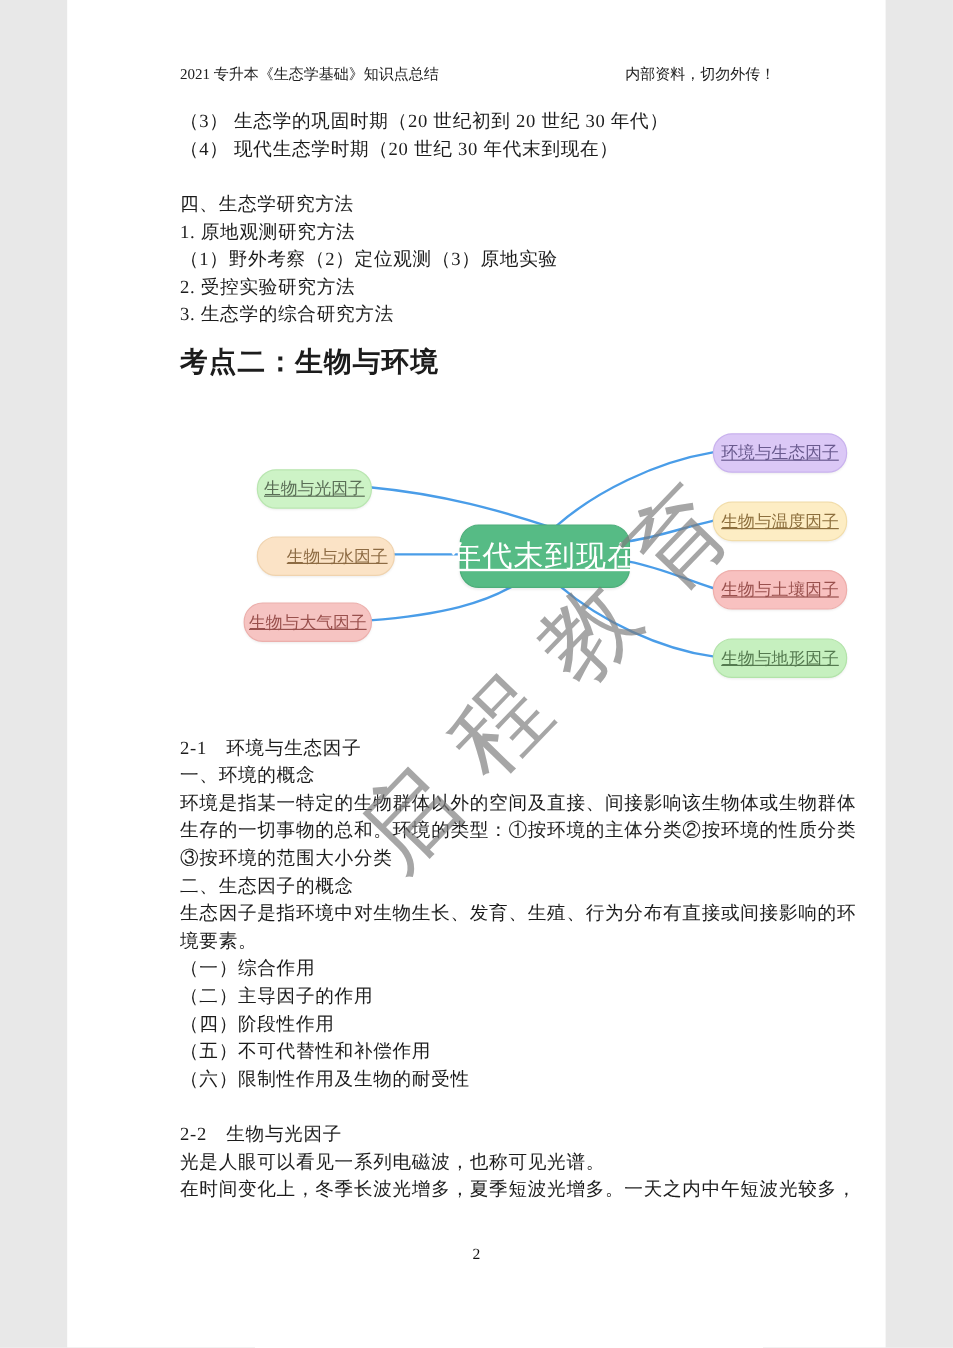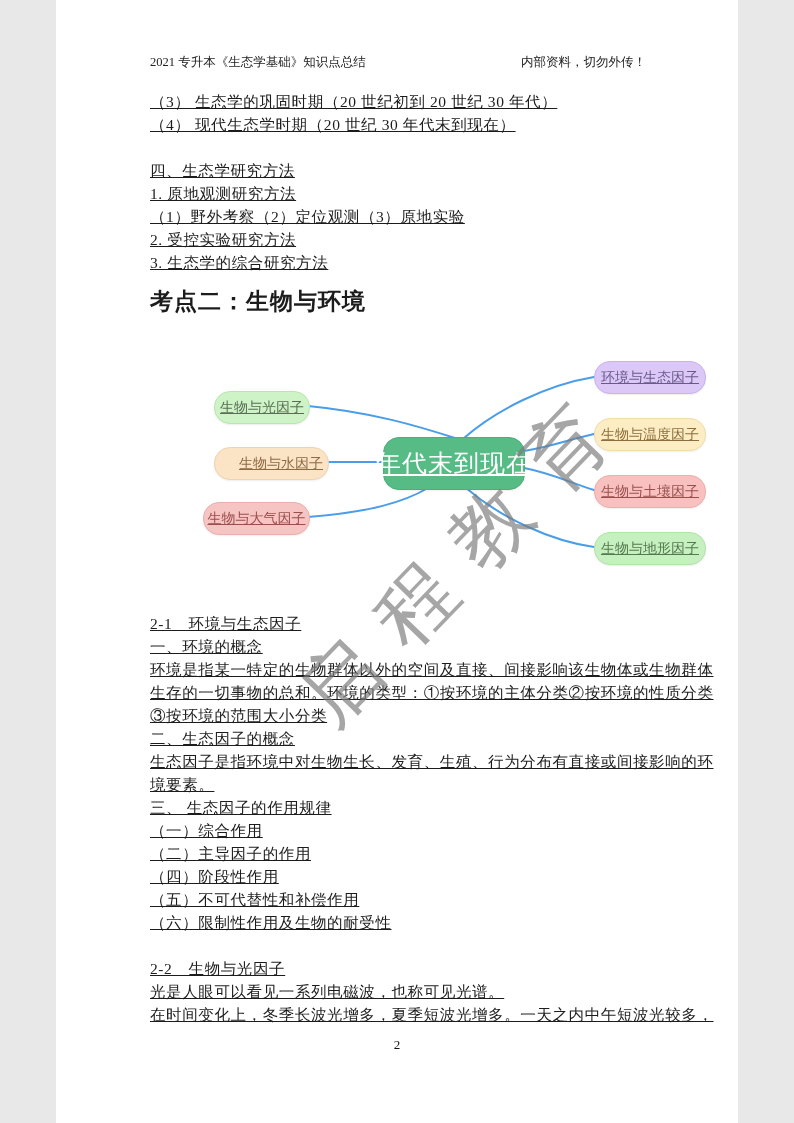--- a/index.html
+++ b/index.html
@@ -17,21 +17,20 @@
     position:absolute;top:54px;left:94px;right:92px;
     display:flex;justify-content:space-between;
     font-size:12.5px;color:#222;
   }
   
   .tblock{position:absolute;left:94px;right:80px;}
   .tline{
     height:23px;line-height:23px;
     font-size:15.5px;letter-spacing:0.6px;
     white-space:nowrap;
-    text-decoration:underline;
   }
   .heading{
     position:absolute;left:94px;top:286px;
     font-size:23px;font-weight:bold;letter-spacing:1px;
   }
   
   .mindmap{position:absolute;left:100px;top:350px;width:600px;height:235px;}
   .mm-svg{position:absolute;left:0;top:0;}
   .node{
     position:absolute;
@@ -120,21 +119,20 @@
 
   <div class="tblock" style="top:612px;">
     <div class="tline">2-1　环境与生态因子</div>
     <div class="tline">一、环境的概念</div>
     <div class="tline">环境是指某一特定的生物群体以外的空间及直接、间接影响该生物体或生物群体</div>
     <div class="tline">生存的一切事物的总和。环境的类型：①按环境的主体分类②按环境的性质分类</div>
     <div class="tline">③按环境的范围大小分类</div>
     <div class="tline">二、生态因子的概念</div>
     <div class="tline">生态因子是指环境中对生物生长、发育、生殖、行为分布有直接或间接影响的环</div>
     <div class="tline">境要素。</div>
-    <div class="tline">三、 生态因子的作用规律</div>
     <div class="tline">（一）综合作用</div>
     <div class="tline">（二）主导因子的作用</div>
     <div class="tline">（四）阶段性作用</div>
     <div class="tline">（五）不可代替性和补偿作用</div>
     <div class="tline">（六）限制性作用及生物的耐受性</div>
     <div class="tline"></div>
     <div class="tline">2-2　生物与光因子</div>
     <div class="tline">光是人眼可以看见一系列电磁波，也称可见光谱。</div>
     <div class="tline">在时间变化上，冬季长波光增多，夏季短波光增多。一天之内中午短波光较多，</div>
   </div>

